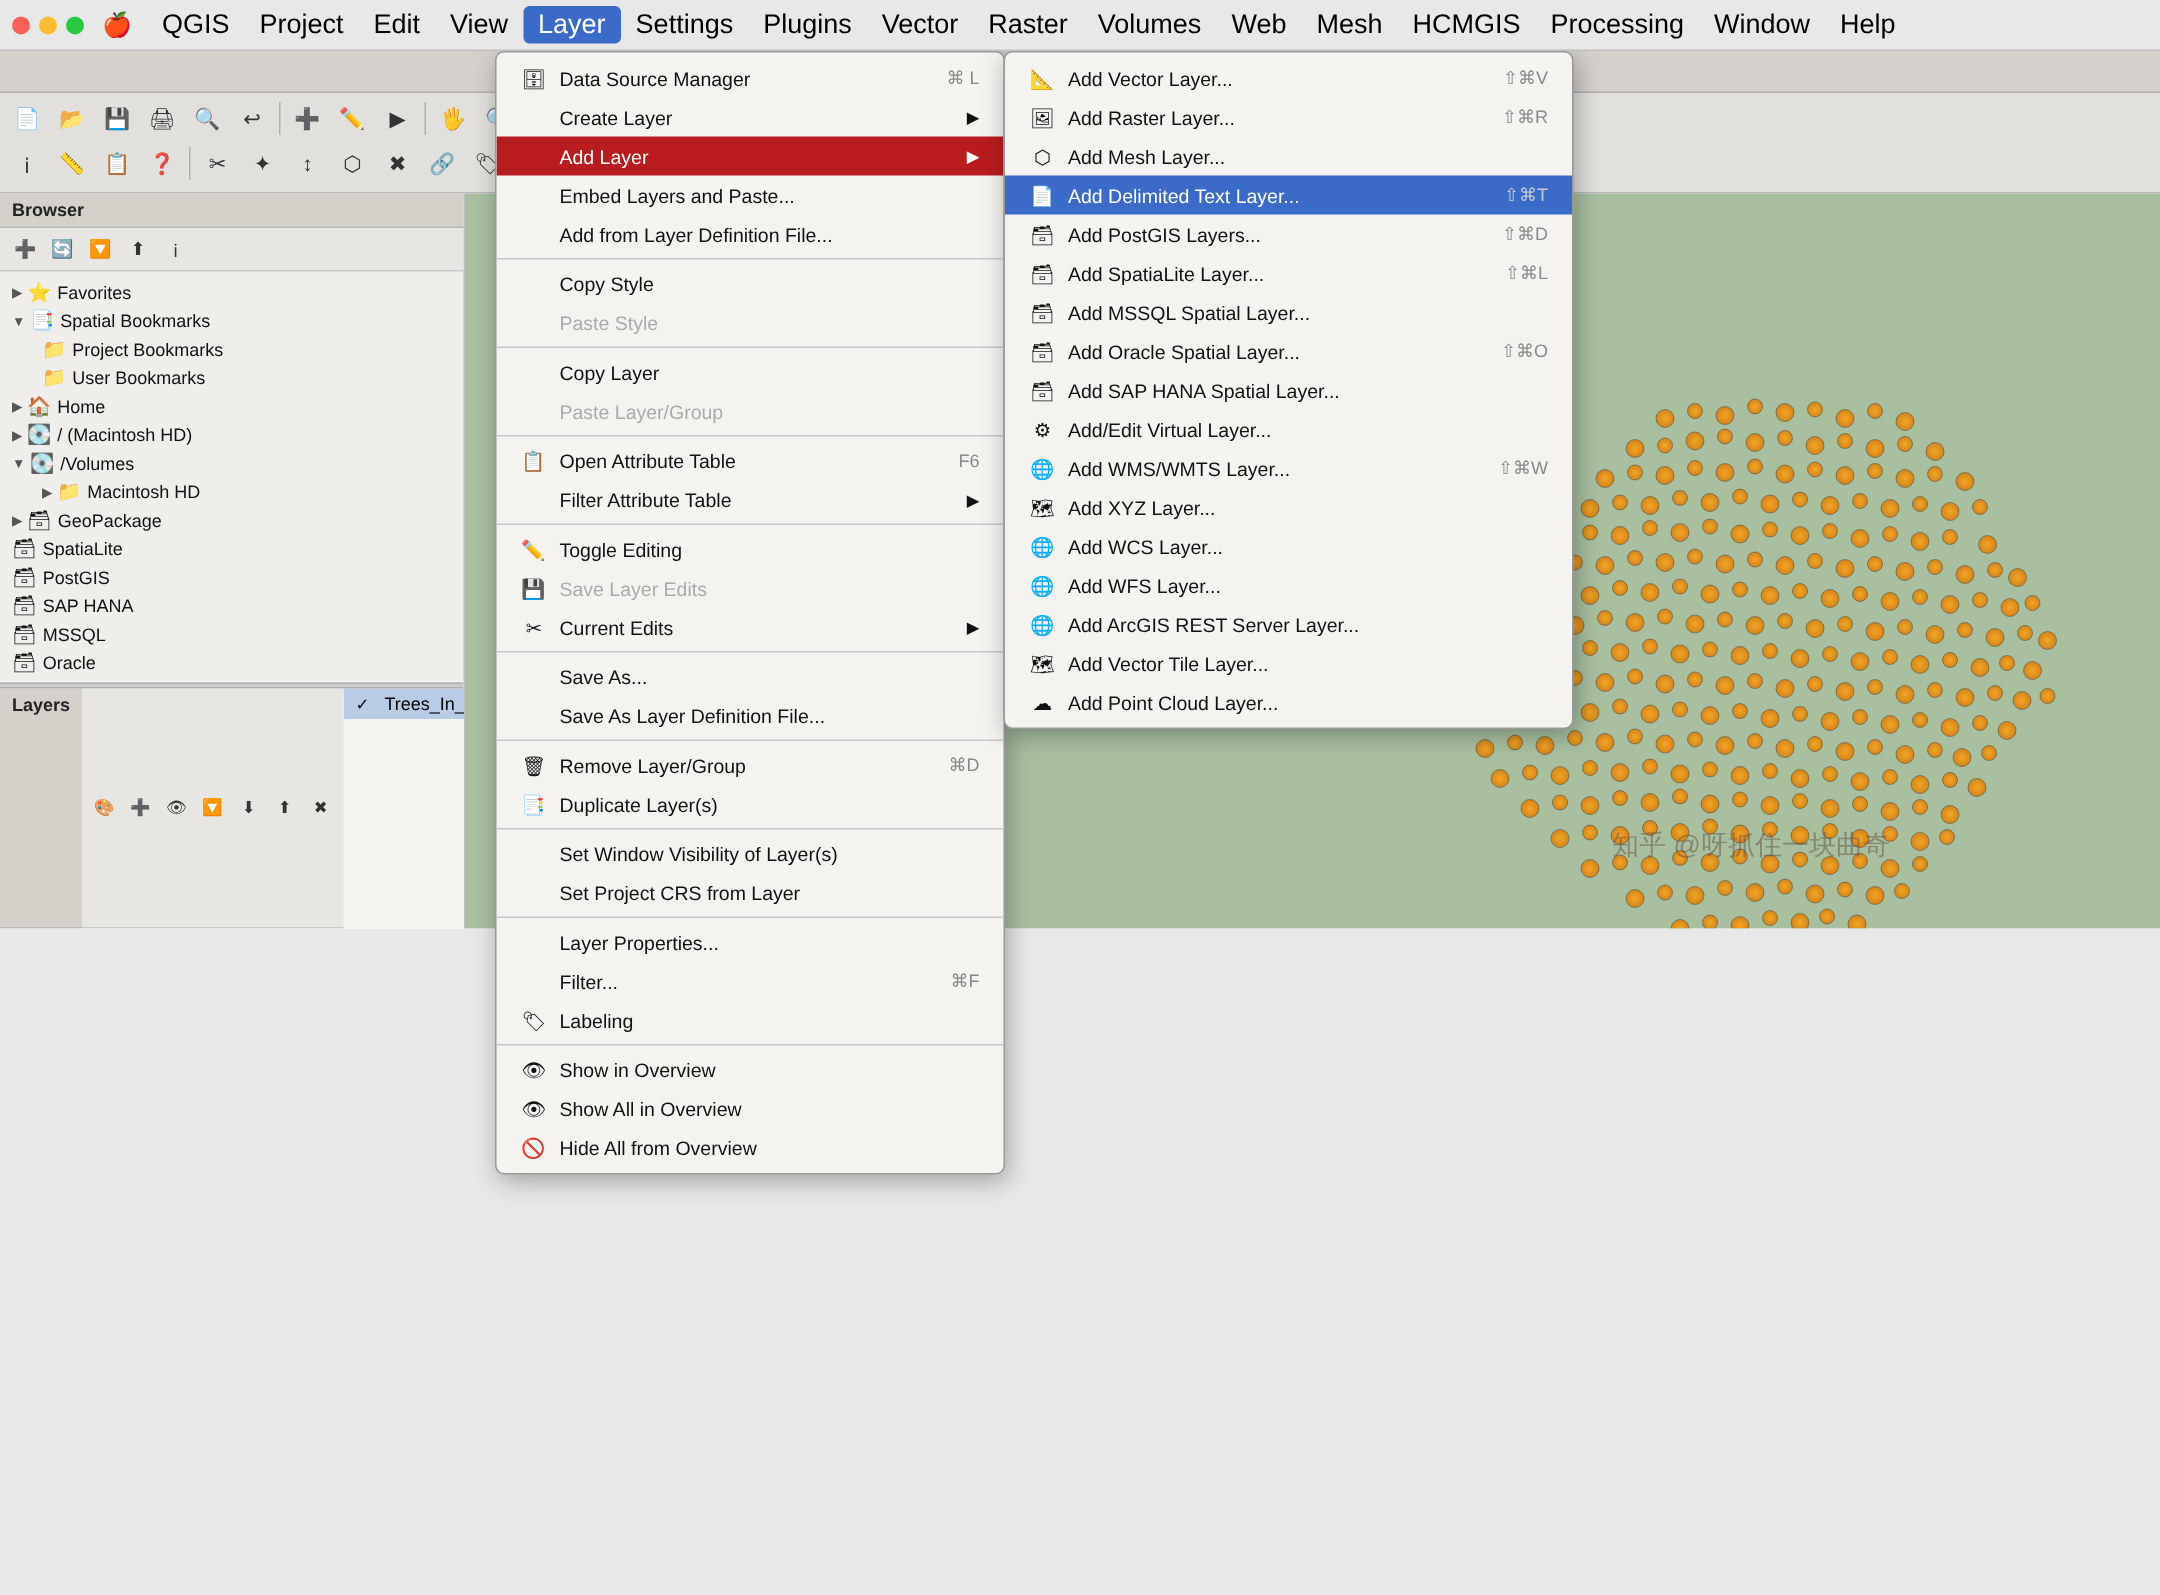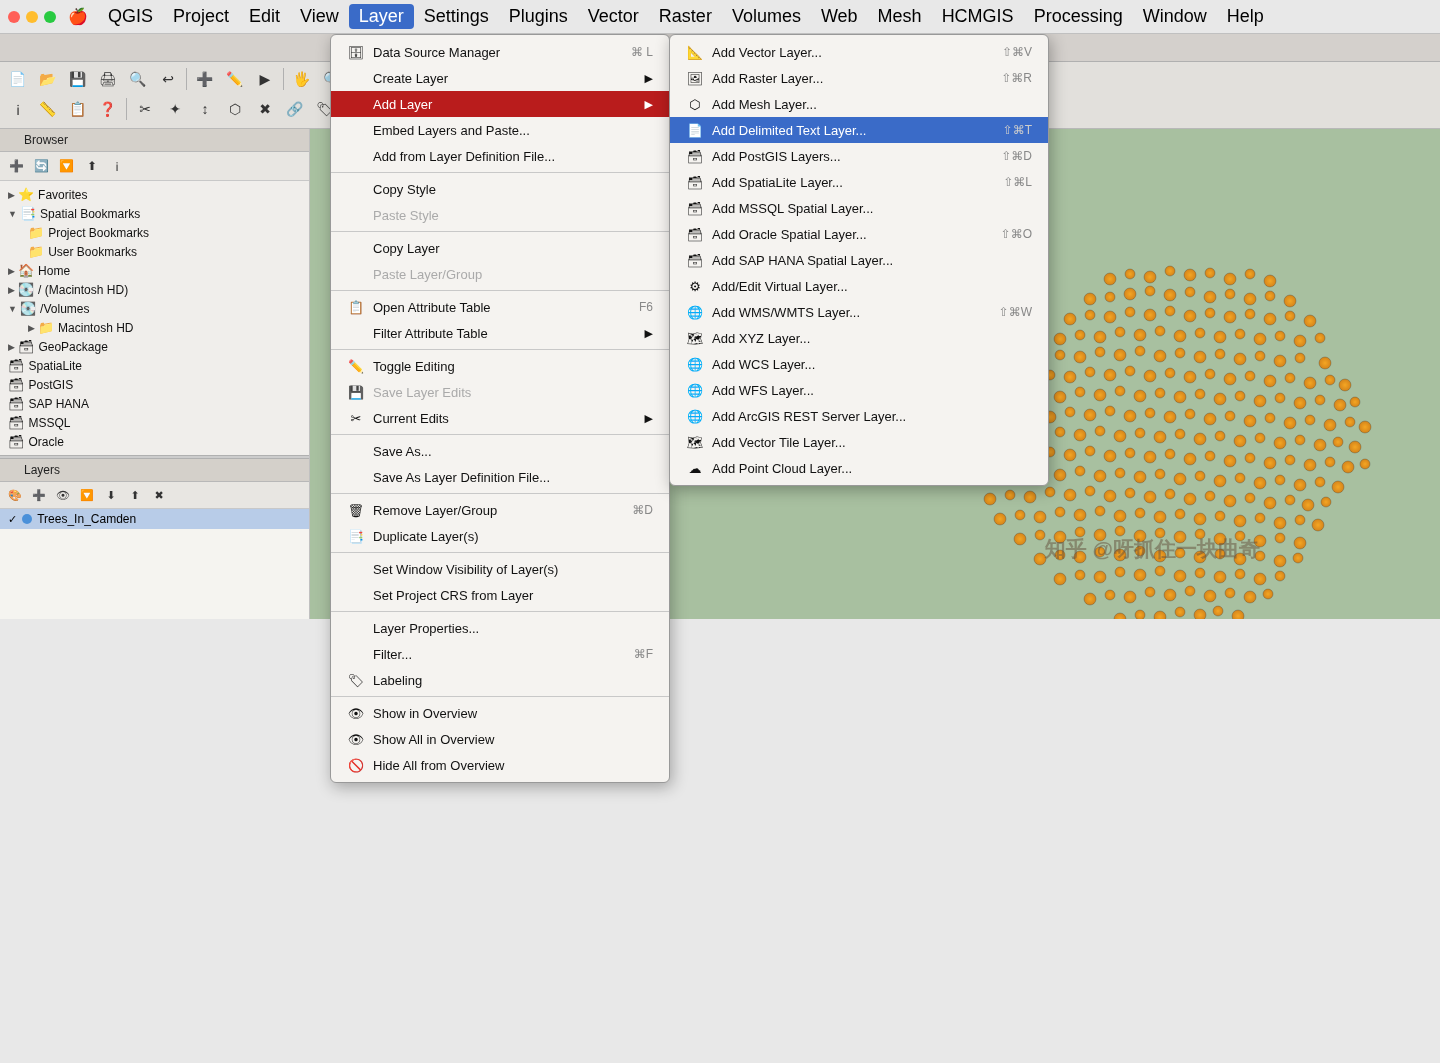--- a/index.html
+++ b/index.html
@@ -35,37 +35,37 @@
     
     .content-area {
       display: flex; flex: 1; overflow: hidden;
     }
     
     .left-panel {
       width: 310px; min-width: 310px; background: #f0eeeb; border-right: 1px solid #c0c0c0;
       display: flex; flex-direction: column; overflow: hidden;
     }
     .panel-title {
-      background: #d4d0ca; padding: 4px 24px; font-size: 12px; font-weight: normal;
+      background: #d4d0ca; padding: 4px 8px; font-size: 12px; font-weight: bold;
       border-bottom: 1px solid #b8b8b8; color: #222;
     }
     .browser-toolbar {
       display: flex; align-items: center; padding: 3px 6px; gap: 3px;
       background: #e8e6e2; border-bottom: 1px solid #c8c8c8;
     }
     .browser-toolbar .tb-btn { width: 22px; height: 22px; font-size: 12px; }
     .tree-view { flex: 1; overflow-y: auto; padding: 4px 0; }
     .tree-item {
       display: flex; align-items: center; padding: 2px 8px; cursor: pointer;
       font-size: 12px; color: #111; white-space: nowrap;
     }
     .tree-item .arrow { font-size: 9px; margin-right: 3px; color: #555; }
     .tree-item .icon { margin-right: 4px; font-size: 13px; }
     .panel-divider { height: 4px; background: #ccc; cursor: row-resize; border-top: 1px solid #b0b0b0; border-bottom: 1px solid #b0b0b0; }
-    .layers-panel { display: flex; flex-direction: column; height: 160px; }
+    .layers-panel { display: flex; flex-direction: row; height: 160px; }
     .layers-toolbar { display: flex; align-items: center; padding: 2px 4px; gap: 2px; background: #e8e6e2; border-bottom: 1px solid #c8c8c8; }
     .layers-toolbar .tb-btn { width: 22px; height: 22px; font-size: 11px; }
     .layers-list { flex: 1; overflow-y: auto; background: #f5f4f0; }
     .layer-item { display: flex; align-items: center; padding: 3px 8px; font-size: 12px; cursor: pointer; }
     .layer-item.selected { background: #b8cce8; }
     .layer-check { margin-right: 5px; font-size: 11px; }
     .layer-dot { width: 10px; height: 10px; border-radius: 50%; background: #555; margin-right: 5px; }
     .layer-dot.blue { background: #4a90d9; }
 
     
@@ -99,22 +99,22 @@
       position: absolute; top: 34px; left: 669px; width: 380px;
       background: #f5f3f0; border: 1px solid #999; border-radius: 6px;
       box-shadow: 2px 4px 16px rgba(0,0,0,0.3); z-index: 700; overflow: hidden;
       padding: 4px 0;
     }
     .menu-item.active-sub { background: #3a6bc8; color: #fff; }
     .menu-item.active-sub .shortcut { color: #ccc; }
 
     
     .watermark {
-      position: absolute; bottom: 56px; right: 180px; font-size: 21px;
-      color: rgba(100,80,60,0.5); font-weight: bold; pointer-events: none;
+      position: absolute; bottom: 44px; right: 180px; font-size: 18px;
+      color: rgba(100,80,60,0.5); font-weight: normal; pointer-events: none;
     }
 
     
     .window-controls { display: flex; align-items: center; gap: 6px; margin-right: 12px; }
     .wc-btn { width: 12px; height: 12px; border-radius: 50%; border: none; cursor: pointer; }
     .wc-close { background: #ff5f57; }
     .wc-min { background: #ffbd2e; }
     .wc-max { background: #28ca41; }
   </style>
 </head>

